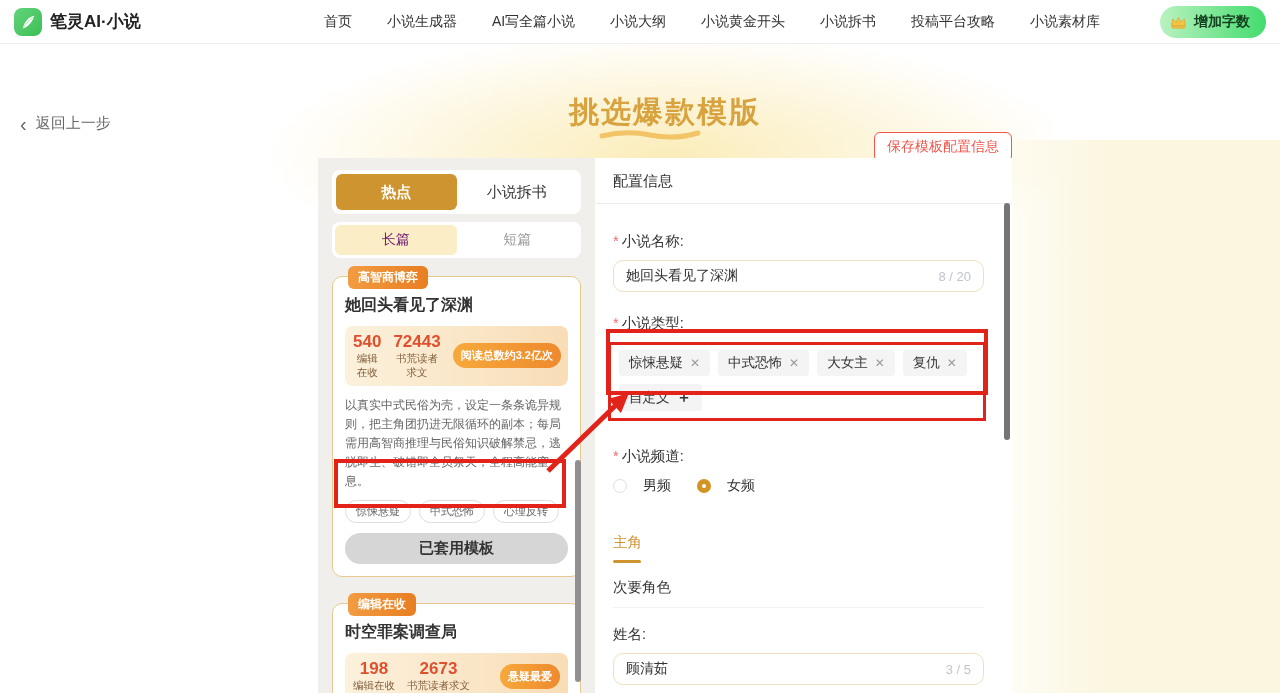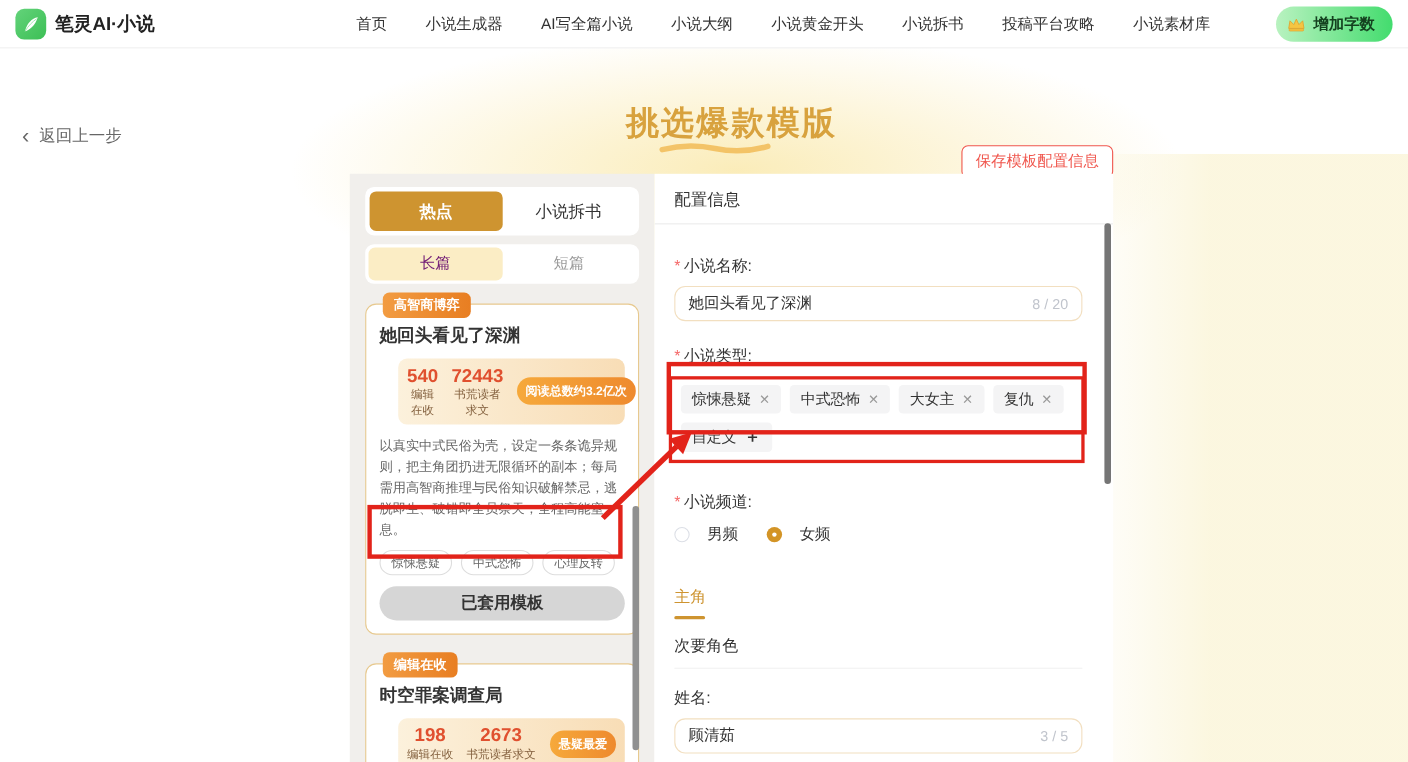--- a/index.html
+++ b/index.html
@@ -50,21 +50,21 @@
   .tab-active-strong { background:#ce9430; color:#fff; font-weight:bold; }
   .tab-active-soft { background:#fbedc5; color:#701a75; }
   .tab.muted { color:#999; }
 
   .card { position:relative; background:#fff; border:1px solid #e7c98f; border-radius:10px;
     padding:16px 12px 12px; margin-top:18px; }
   .card-badge { position:absolute; top:-11px; left:15px; padding:3px 10px; border-radius:6px;
     font-size:12px; font-weight:bold; color:#fff; background:linear-gradient(90deg,#f29c42,#e87e22); }
   .card-title { font-size:16px; font-weight:600; color:#333; margin-top:2px; }
   .stats-box { display:flex; align-items:center; gap:12px; margin-top:10px; padding:6px 8px;
-    border-radius:8px; background:linear-gradient(90deg,#fcf1dc,#f8ddb6);margin-left:17px; }
+    border-radius:8px; background:linear-gradient(90deg,#fcf1dc,#f8ddb6); }
   .stat { text-align:center; }
   .stat-value { font-size:17px; font-weight:bold; color:#e0502f; line-height:1.15; }
   .stat-label { font-size:10.5px; color:#83603e; }
   .stat-pill { margin-left:auto; padding:5px 8px; border-radius:999px; font-size:11px; font-weight:bold;
     color:#fff; background:linear-gradient(90deg,#f6a93b,#ee8a2e); white-space:nowrap; }
   .card-desc { margin-top:10px; font-size:12px; line-height:1.6; color:#666; }
   .tag-row { display:flex; gap:8px; margin-top:9px; }
   .tag-pill { border:1px solid #ddd; border-radius:999px; padding:3px 10px; font-size:11px; color:#666; }
   .applied-btn { margin-top:10px; width:100%; height:31px; border:none; border-radius:999px;
     background:#d6d6d6; color:#333; font-size:15px; font-weight:bold; cursor:pointer; font-family:inherit; }

